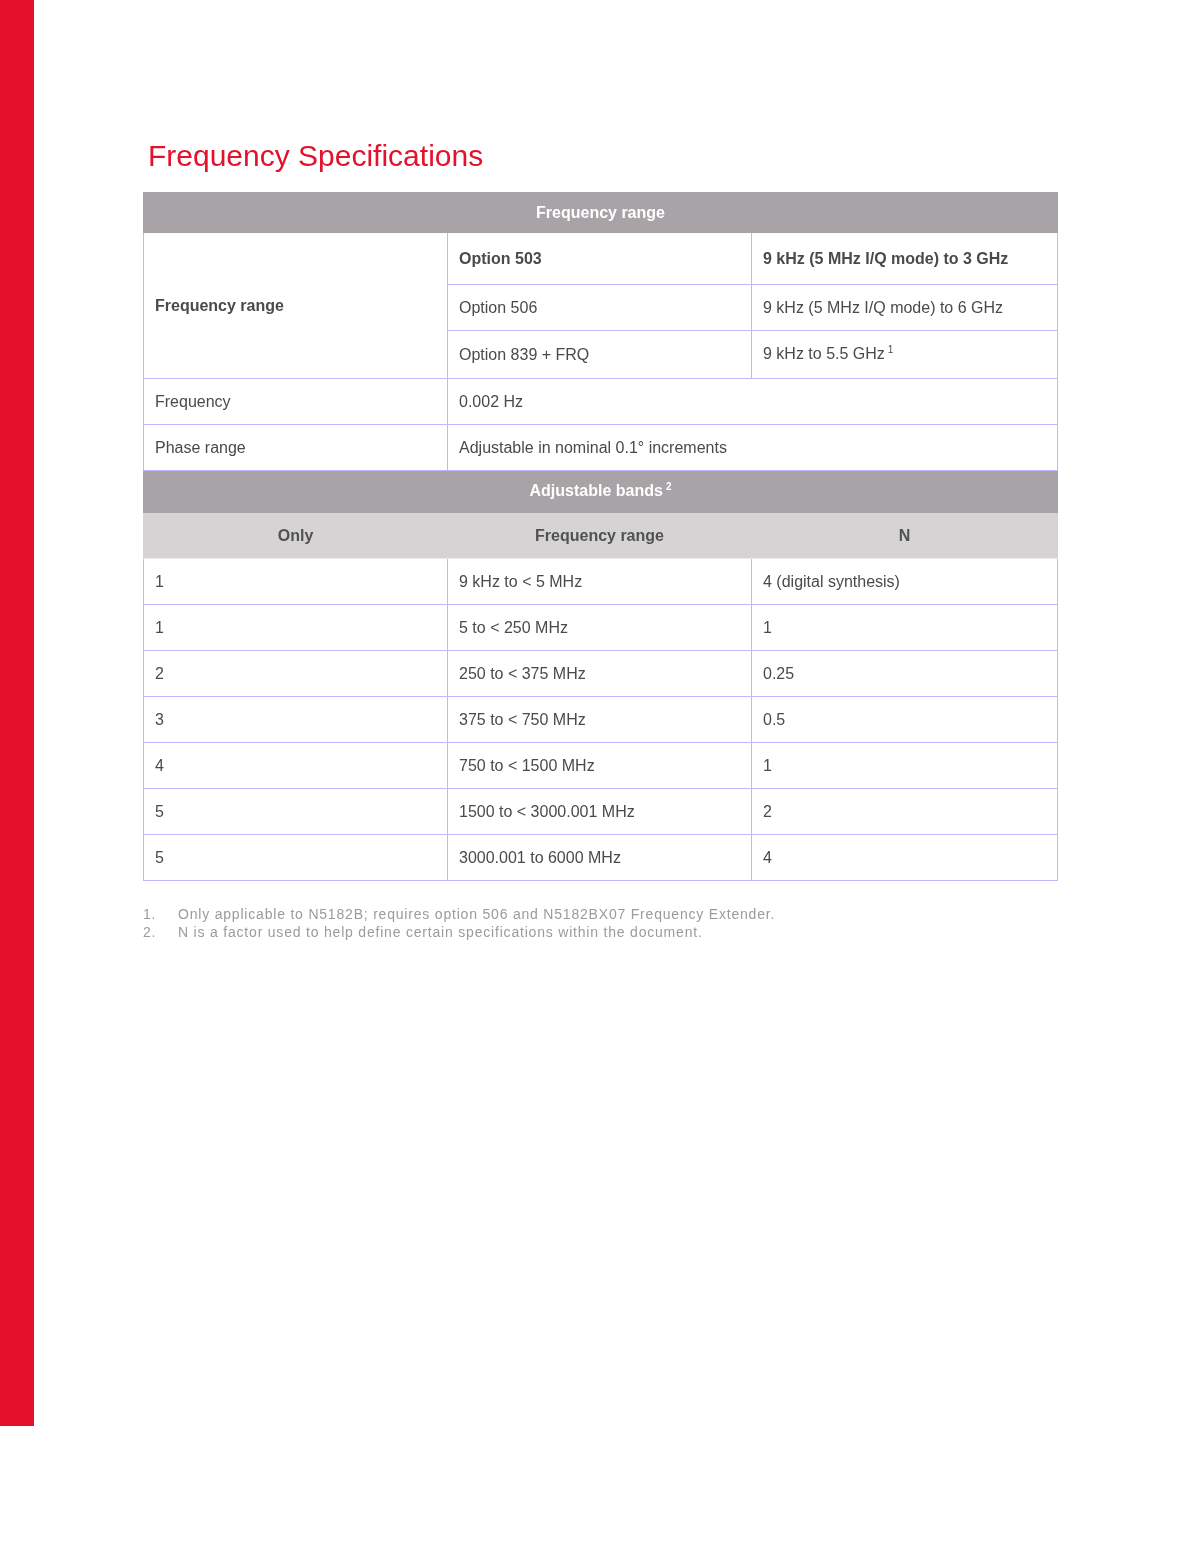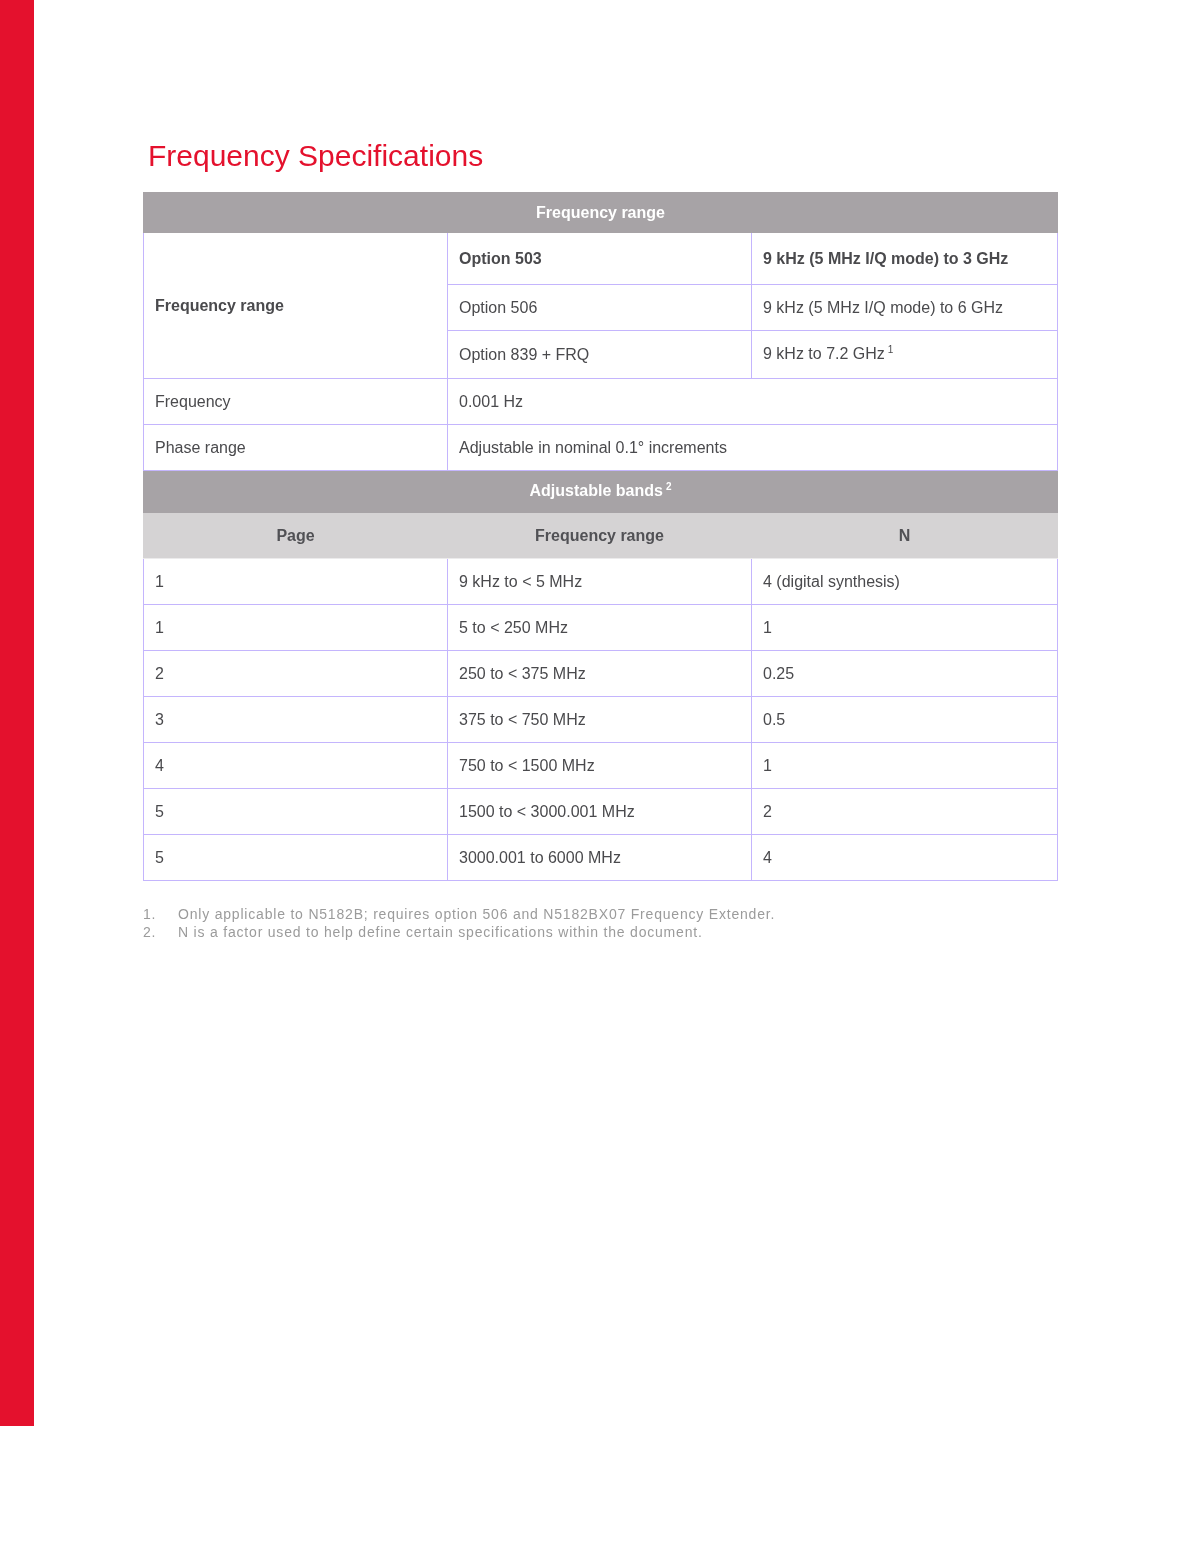--- a/index.html
+++ b/index.html
@@ -123,36 +123,36 @@
           <td class="b" rowspan="3">Frequency range</td>
           <td class="b">Option 503</td>
           <td class="b">9 kHz (5 MHz I/Q mode) to 3 GHz</td>
         </tr>
         <tr>
           <td>Option 506</td>
           <td>9 kHz (5 MHz I/Q mode) to 6 GHz</td>
         </tr>
         <tr>
           <td>Option 839 + FRQ</td>
-          <td><span>9 kHz to 7.2 GHz</span><sup>1</sup></td>
+          <td><span>9 kHz to 5.5 GHz</span><sup>1</sup></td>
         </tr>
         <tr>
           <td>Frequency</td>
-          <td colspan="2">0.001 Hz</td>
+          <td colspan="2">0.002 Hz</td>
         </tr>
         <tr>
           <td>Phase range</td>
           <td colspan="2">Adjustable in nominal 0.1° increments</td>
         </tr>
 
         <tr>
           <td class="sec-hdr" colspan="3"><span>Adjustable bands</span><sup>2</sup></td>
         </tr>
         <tr>
-          <td class="col-hdr">Page</td>
+          <td class="col-hdr">Only</td>
           <td class="col-hdr">Frequency range</td>
           <td class="col-hdr">N</td>
         </tr>
         <tr>
           <td>1</td>
           <td>9 kHz to &lt; 5 MHz</td>
           <td>4 (digital synthesis)</td>
         </tr>
         <tr>
           <td>1</td>

